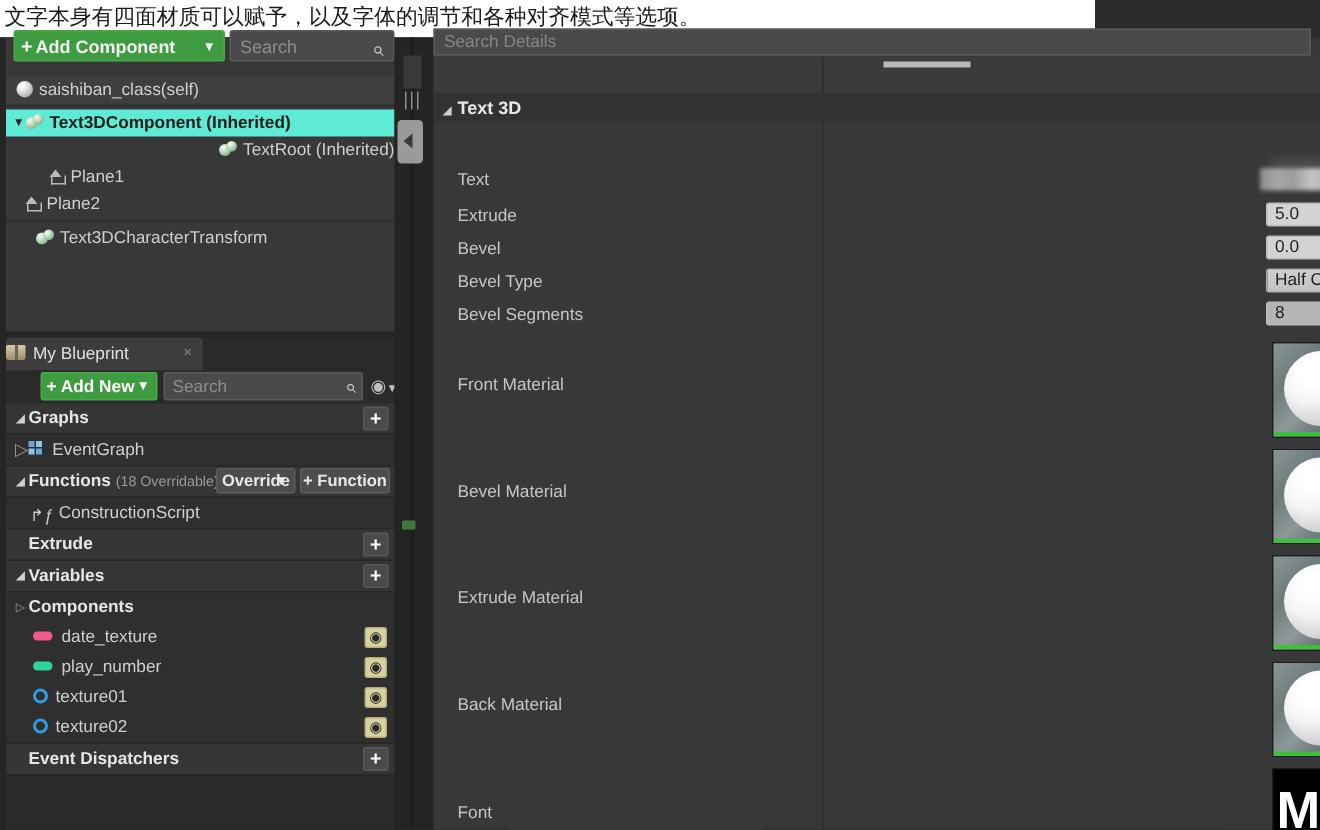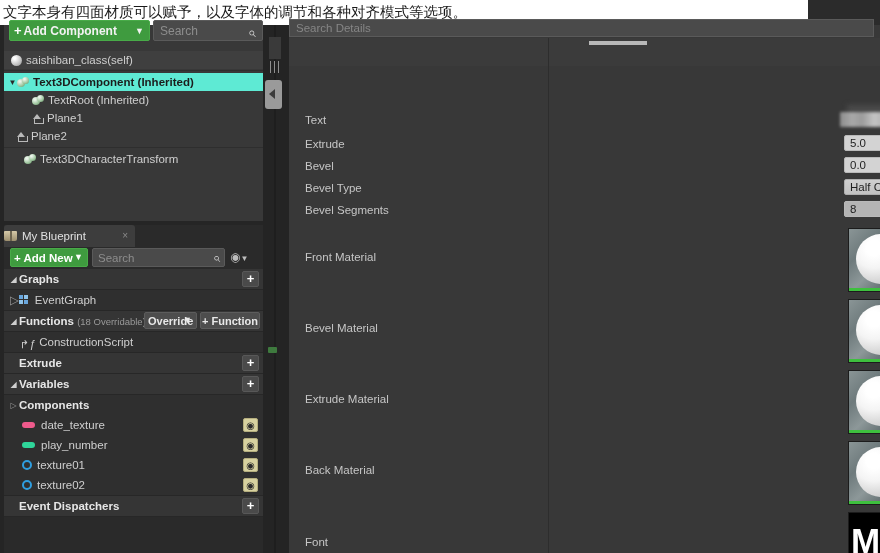--- a/index.html
+++ b/index.html
@@ -6,21 +6,21 @@
   html, body {
     width: 880px; height: 553px;
     background: #2b2b2b;
     font-family: "Liberation Sans", "DejaVu Sans", sans-serif;
     overflow: hidden;
   }
   body { position: relative; }
 
   
   #caption-band {
-    position: absolute; left: 0; top: 0; width: 808px; height: 25px;
+    position: absolute; left: 0; top: 0; width: 730px; height: 25px;
     background: #ffffff;
     color: #1a1a1a;
     font-size: 14.5px;
     line-height: 25px;
     white-space: nowrap;
     padding-left: 3px;
     letter-spacing: 0px;
   }
 
   
@@ -132,21 +132,21 @@
     position: relative;
   }
   #mb-tab .bookicon::after {
     content: ""; position: absolute; left: 5.5px; top: 0; width: 2px; height: 10px;
     background: #6e6550;
   }
   #mb-tab .tabclose {
     position: absolute; right: 7px; top: 0; color: #8a8a8a; font-size: 10px;
   }
   #mb-toolbar {
-    position: absolute; left: 0; top: 22px; width: 259px; height: 22px;
+    position: absolute; left: 17px; top: 22px; width: 259px; height: 22px;
     background: #2a2a2a;
   }
   #add-new-btn {
     position: absolute; left: 6px; top: 1px; width: 78px; height: 19px;
     background: #3f9b3f; border: 1px solid #48ab48; border-radius: 2px;
     color: #ffffff; font-size: 11.5px; font-weight: bold; line-height: 18px;
     text-align: left; padding-left: 3px;
   }
   #add-new-btn .caret { position: absolute; right: 4px; top: -1px; font-size: 9px; }
   #mb-search {
@@ -375,21 +375,21 @@
 
       <div class="tree-row self" style="top:26px;padding-left:7px;">
         <span class="ico-sphere"></span><span>saishiban_class(self)</span>
       </div>
       <div class="tree-sep" style="top:45px;"></div>
 
       <div class="tree-row selected" style="top:48px;padding-left:4px;">
         <span class="tri">▼</span><span class="ico-text3d"></span><span>Text3DComponent (Inherited)</span>
       </div>
 
-      <div class="tree-row" style="top:66px;padding-left:28px;">
+      <div class="tree-row" style="top:66px;padding-left:28px;text-align:right;">
         <span class="ico-text3d"></span><span>TextRoot (Inherited)</span>
       </div>
       <div class="tree-row" style="top:84px;padding-left:28px;">
         <span class="ico-plane"></span><span>Plane1</span>
       </div>
       <div class="tree-row" style="top:102px;padding-left:12px;">
         <span class="ico-plane"></span><span>Plane2</span>
       </div>
 
       <div class="tree-sep" style="top:122px;"></div>
@@ -505,20 +505,23 @@
 
     <div id="search-details">
       <span>Search Details</span>
     </div>
 
     <div id="details-topbar">
       <div class="bar"></div>
     </div>
     <div id="col-divider"></div>
 
+    <div id="cat-text3d">
+      <span class="dtri">◢</span><span>Text 3D</span>
+    </div>
 
     <div class="prop-label" style="top:89px;">Text</div>
     <div id="text-value-shadow"></div>
     <div id="text-value-field"></div>
 
     <div class="prop-label" style="top:113px;">Extrude</div>
     <div class="edit-box" style="left:555px;top:110px;width:96px;height:16px;">
       <span>5.0</span>
       
     </div>

